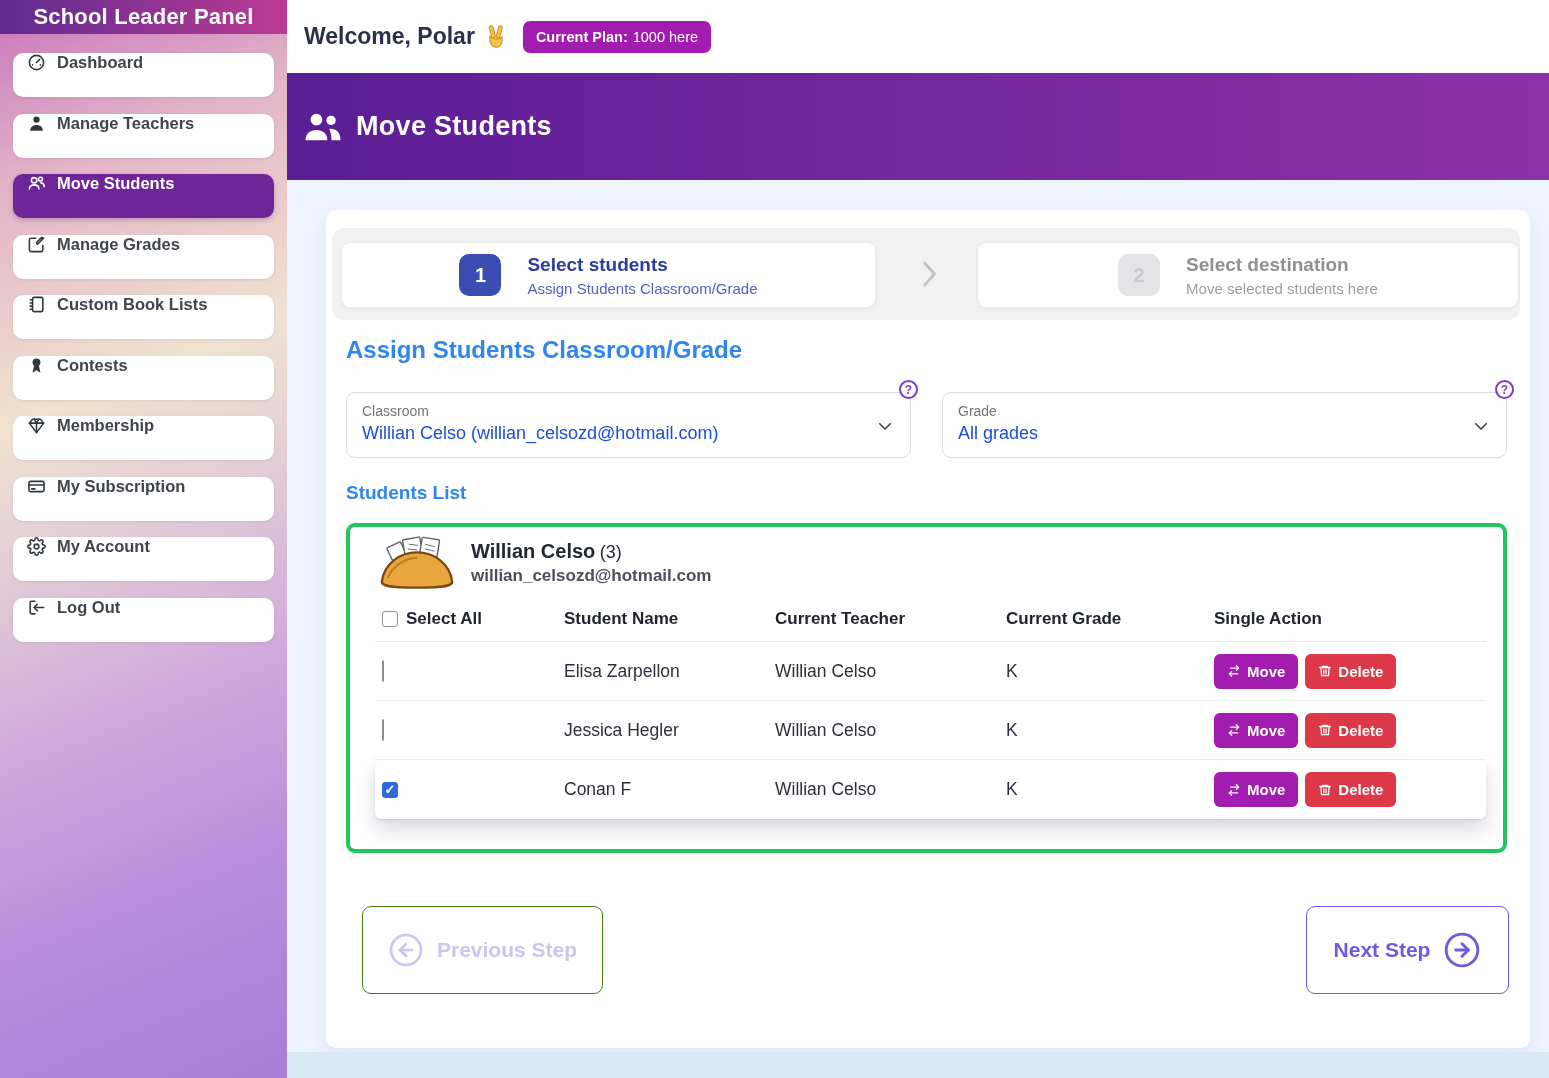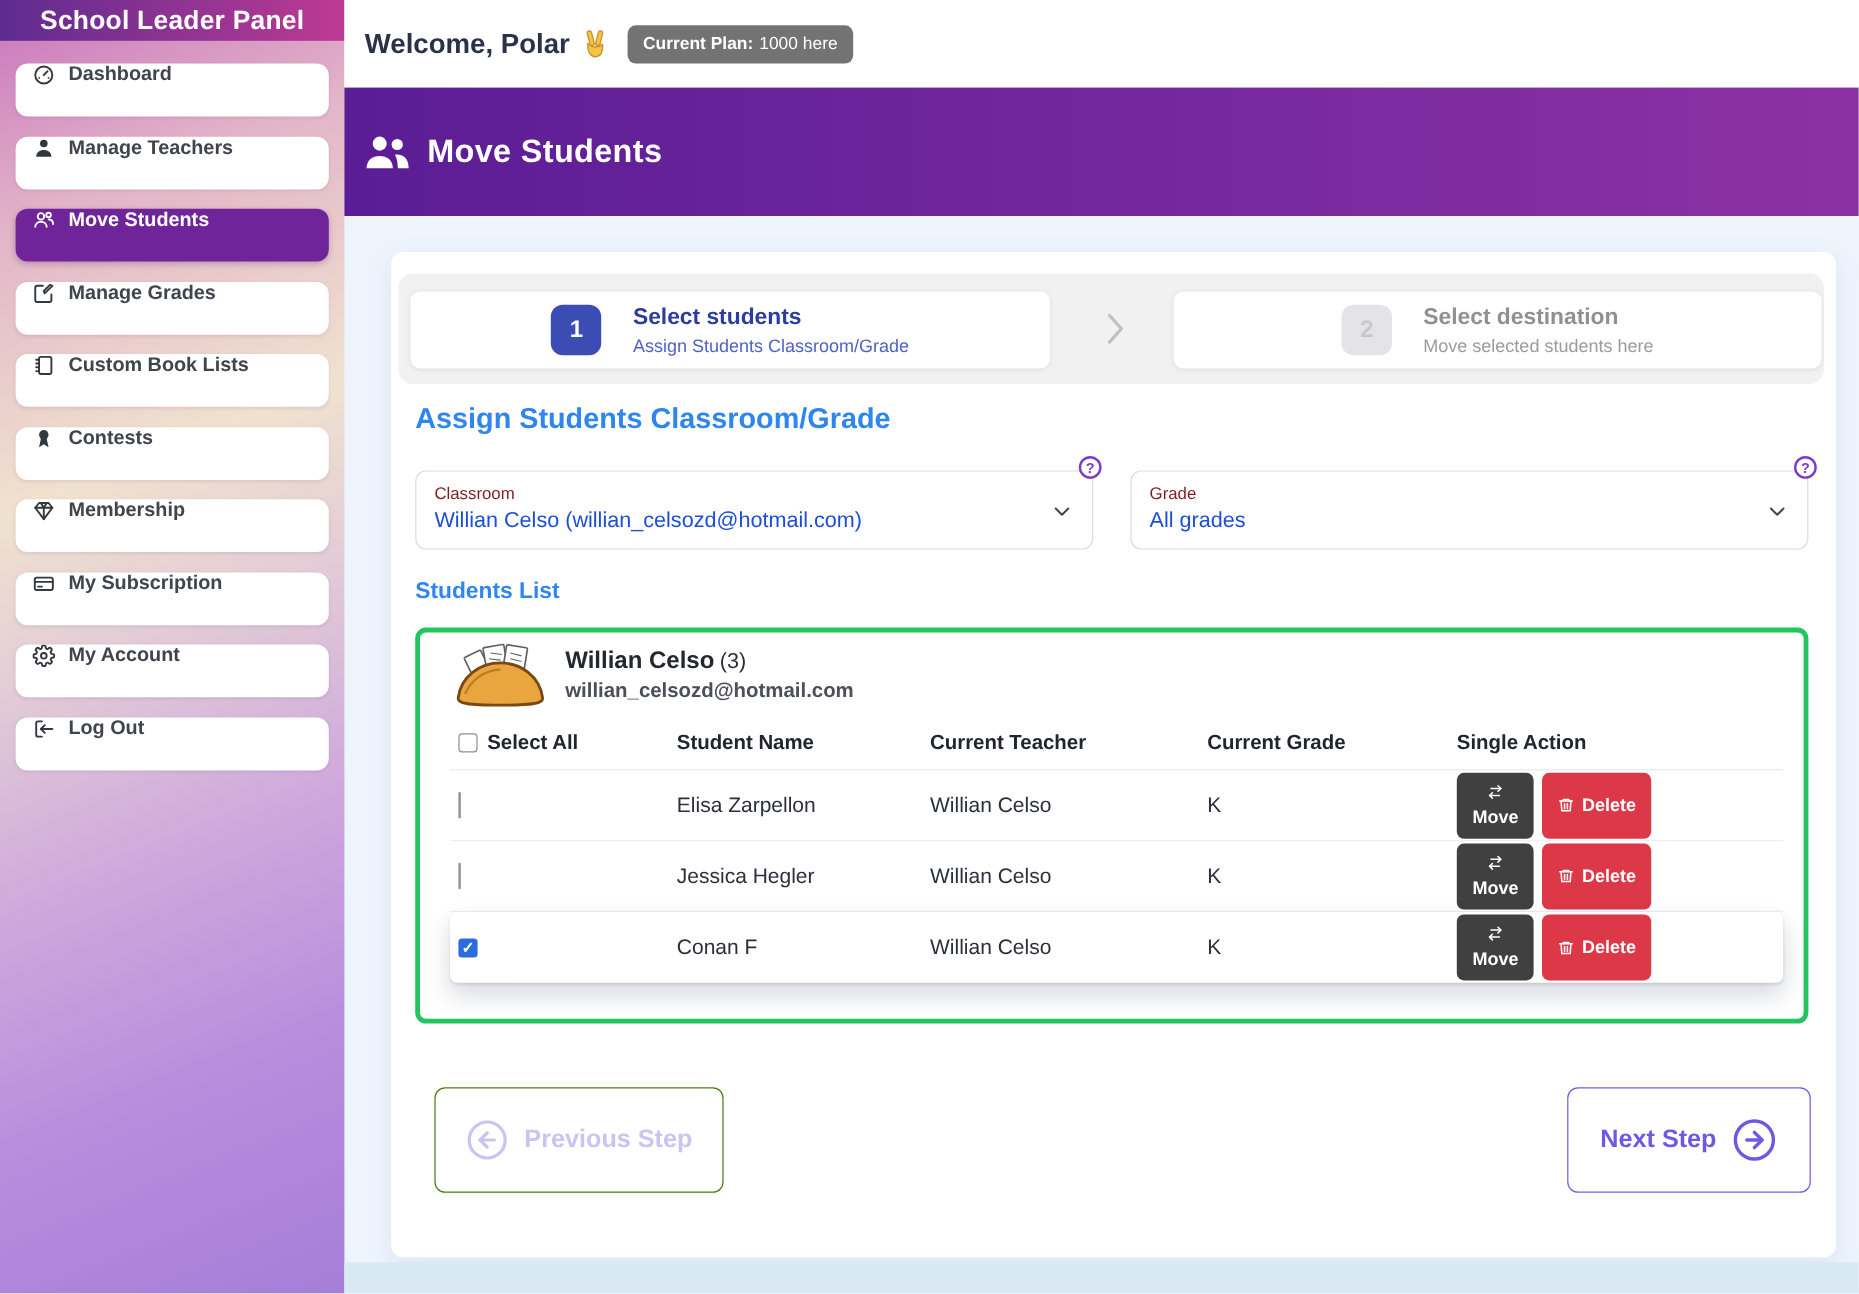--- a/index.html
+++ b/index.html
@@ -18,21 +18,21 @@
   .nav-item.active { background:#6f2599; color:#fff; box-shadow:0 2px 5px rgba(60,10,90,.25); }
   .nav-item.active .nicon { color:#fff; }
   .nicon svg { width:19px; height:19px; stroke:currentColor; fill:none; stroke-width:2; stroke-linecap:round; stroke-linejoin:round; }
   .nicon svg .fl { fill:currentColor; stroke:none; }
 
   
   .main { position:absolute; left:287px; top:0; right:0; bottom:0; }
   .topbar { height:73px; background:#fff; display:flex; align-items:center; padding:0 17px; gap:14px; }
   .welcome { font-size:23px; font-weight:bold; color:#2b3148; display:flex; align-items:center; gap:8px; }
   .hand { width:26px; height:26px; }
-  .badge { background:#737373; color:#fff; border-radius:7px; padding:8px 13px; font-size:14.5px; display:flex; gap:5px; align-items:center; }
+  .badge { background:#a21caf; color:#fff; border-radius:7px; padding:8px 13px; font-size:14.5px; display:flex; gap:5px; align-items:center; }
   .badge b { font-weight:bold; }
 
   .page-header { height:107px; background:linear-gradient(90deg,#5a1d95,#8c31a5);
     display:flex; align-items:center; padding:0 17px; gap:14px; }
   .page-header svg { width:38px; height:30px; }
   .page-title { color:#fff; font-size:27px; font-weight:bold; letter-spacing:.3px; }
 
   .content { position:absolute; left:0; right:0; top:180px; bottom:0; }
   .bottom-strip { position:absolute; left:0; right:0; bottom:0; height:26px; background:#d8e9f4; }
 
@@ -53,21 +53,21 @@
   .step-card.inactive .step-title { color:#8f9094; }
   .step-card.inactive .step-sub { color:#9b9ca0; }
   .step-chev { position:absolute; left:582px; top:26px; color:#bfc0c3; }
   .step-chev svg { width:30px; height:40px; stroke:currentColor; fill:none; stroke-width:2.4; stroke-linecap:round; stroke-linejoin:round; }
 
   
   .section-title { position:absolute; left:20px; top:126px; font-size:24px; font-weight:bold; color:#2e86ee; }
   .select-box { position:absolute; top:182px; width:565px; height:66px; border:1px solid #d9dde3; border-radius:9px;
     background:#fff; padding:10px 48px 10px 15px; cursor:pointer; }
   .select-classroom { left:20px; } .select-grade { left:616px; }
-  .select-label { font-size:14px; color:#7f1d1d; }
+  .select-label { font-size:14px; color:#737373; }
   .select-value { font-size:18px; color:#1d4ed8; margin-top:4px; white-space:nowrap; overflow:hidden; }
   .select-chev { position:absolute; right:16px; top:24px; color:#3e4450; }
   .select-chev svg { width:18px; height:18px; stroke:currentColor; fill:none; stroke-width:2.2; stroke-linecap:round; stroke-linejoin:round; }
   .help { position:absolute; top:170px; width:19px; height:19px; border:2px solid #7d3cc8; border-radius:50%;
     color:#7d3cc8; font-size:12px; font-weight:bold; display:flex; align-items:center; justify-content:center; background:#fff; cursor:pointer; }
   .help-classroom { left:573px; } .help-grade { left:1169px; }
 
   .sub-title { position:absolute; left:20px; top:272px; font-size:19px; font-weight:bold; color:#2e86ee; }
 
   
@@ -89,21 +89,21 @@
     box-shadow:0 1px 2px rgba(30,40,70,.10), 0 10px 20px rgba(30,40,70,.18); position:relative; z-index:2; }
 
   .cbx { width:16px; height:16px; border:1.6px solid #8a8f98; border-radius:3px; background:#fff; cursor:pointer; }
   .cbx.checked { background:#2b6be0; border-color:#2b6be0; color:#fff; font-size:13px; font-weight:bold;
     display:flex; align-items:center; justify-content:center; line-height:1; }
 
   .actions { display:flex; gap:7px; }
   .btn { display:inline-flex; align-items:center; gap:6px; border:none; border-radius:6px; color:#fff;
     font-size:15px; font-weight:bold; font-family:"Liberation Sans",sans-serif; padding:9px 13px; cursor:pointer; }
   .btn svg { width:14px; height:14px; stroke:#fff; fill:none; stroke-width:2.2; stroke-linecap:round; stroke-linejoin:round; }
-  .btn-move { background:#404040;flex-direction:column; }
+  .btn-move { background:#a21caf; }
   .btn-delete { background:#dc3848; }
 
   
   .footer-btn { position:absolute; top:696px; height:88px; background:#fff; border-radius:9px;
     display:flex; align-items:center; justify-content:center; gap:13px; font-weight:bold; cursor:pointer;
     font-family:"Liberation Sans",sans-serif; }
   .footer-btn svg { stroke:currentColor; fill:none; stroke-width:1.8; stroke-linecap:round; stroke-linejoin:round; }
   .btn-prev { left:36px; width:241px; border:1px solid #4d7c0f; color:#c9c4f2; font-size:21px; box-shadow:0 1px 3px rgba(0,0,0,.04); }
   .btn-prev svg { width:36px; height:36px; }
   .btn-next { left:980px; width:203px; border:1.5px solid #6c5ce7; color:#6d5ae2; font-size:21px; }

